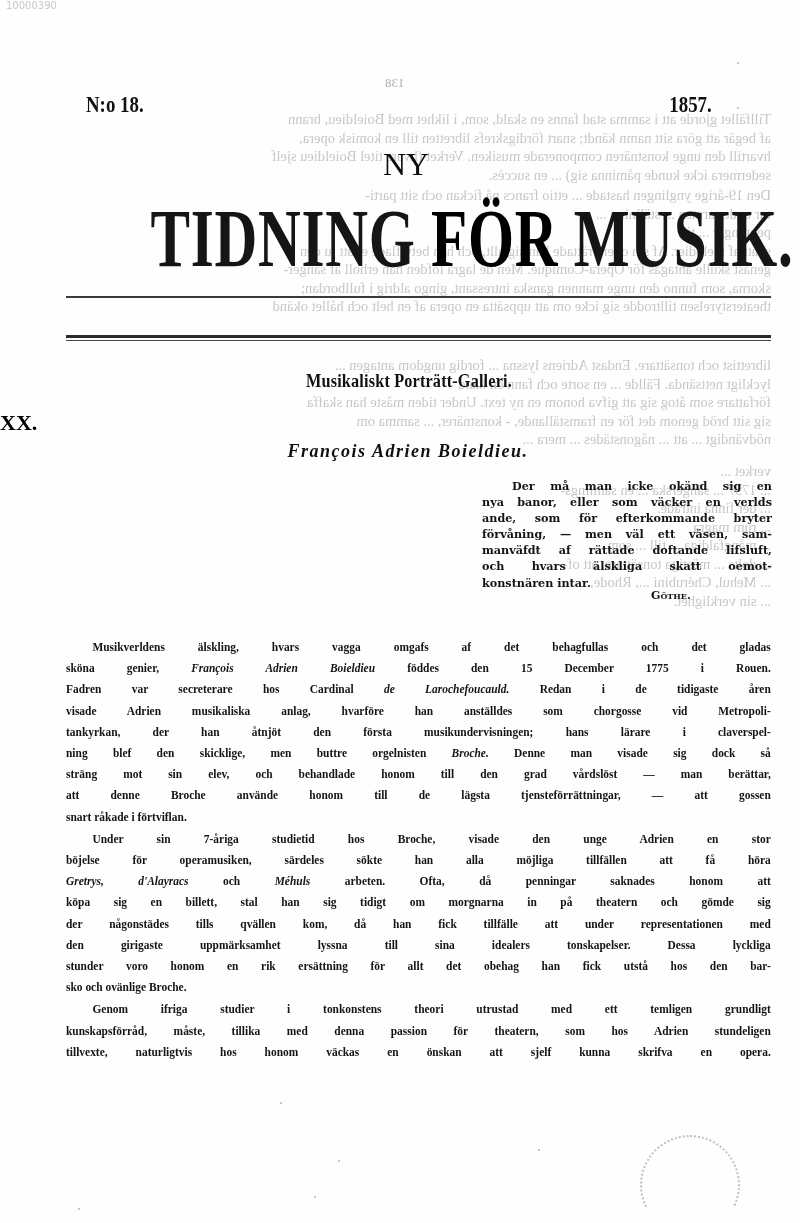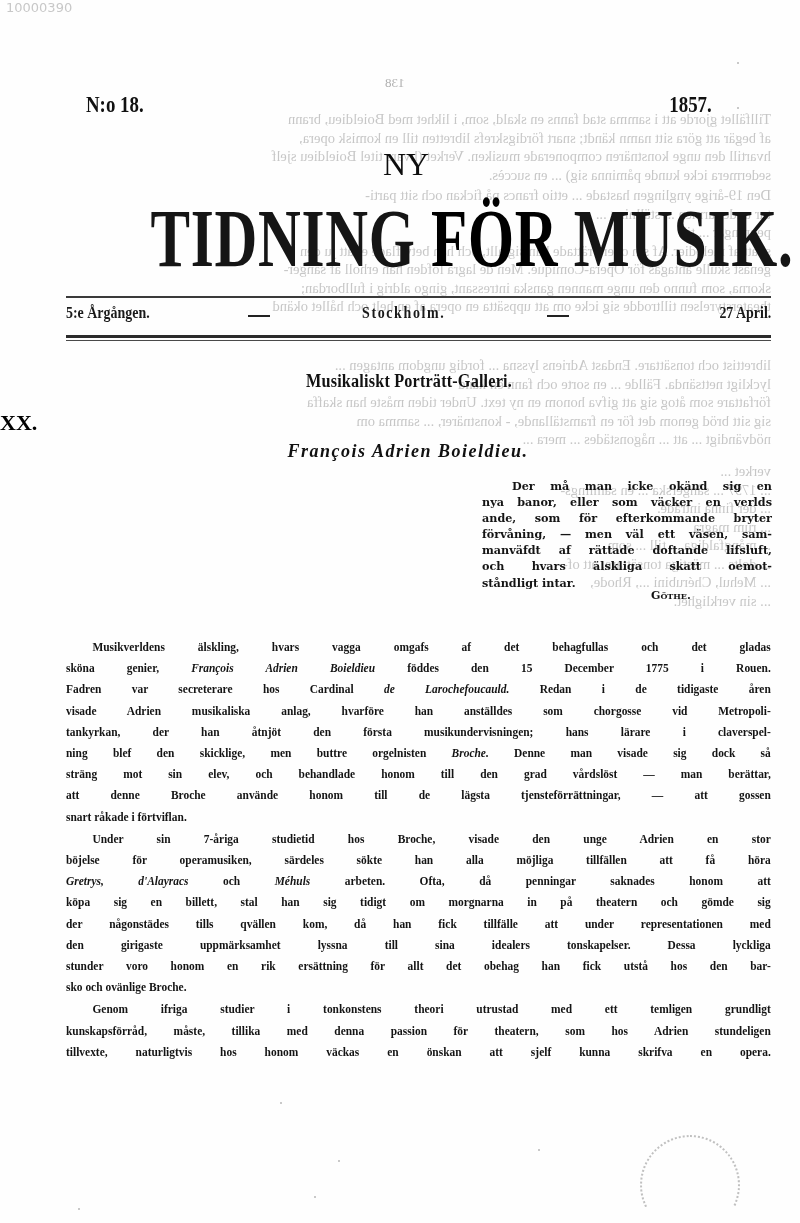--- a/index.html
+++ b/index.html
@@ -11,21 +11,21 @@
     body {
       position: relative;
       font-family: "Liberation Serif", "DejaVu Serif", serif;
       color: #1a1a1a;
     }
     .page { position: absolute; inset: 0; background: #fefefe; }
 
     .scan-id {
       position: absolute; left: 6px; top: 0px;
       font-family: "DejaVu Sans", sans-serif;
-      font-size: 13px; color: #c8c8c8;
+      font-size: 10px; color: #c8c8c8;
     }
 
     
     .bleed {
       position: absolute;
       left: 66px; width: 705px;
       font-family: "Liberation Serif", serif;
       font-size: 14.5px;
       line-height: 18.5px;
       color: #9a9a9a;
@@ -212,41 +212,34 @@
     <div>... sin verklighet.</div>
   </div>
 
   <div class="issue-no">N:o 18.</div>
   <div class="issue-year">1857.</div>
 
   <div class="masthead-ny">NY</div>
   <div class="masthead-title"><span>TIDNING </span><span class="for">FÖR</span><span> MUSIK.</span></div>
 
   <div class="rule-top"></div>
-  <div class="sub-header">
-    <span class="sub-volume">5:e Årgången.</span>
-    <div class="dash-mark" style="left:182px;"></div>
-    <span class="sub-city">Stockholm.</span>
-    <div class="dash-mark" style="left:481px;"></div>
-    <span class="sub-date">27 April.</span>
-  </div>
   <div class="rule-bottom"></div>
 
   <div class="section-title">Musikaliskt Porträtt-Galleri.</div>
   <div class="section-number">XX.</div>
   <div class="subject-name">François Adrien Boieldieu.</div>
 
   <div class="epigraph">
     <span class="line first">Der må man icke okänd sig en</span>
     <span class="line">nya banor, eller som väcker en verlds</span>
     <span class="line">ande, som för efterkommande bryter</span>
     <span class="line">förvåning, — men väl ett väsen, sam-</span>
     <span class="line">manväfdt af rättade doftande lifsluft,</span>
     <span class="line">och hvars älskliga skatt oemot-</span>
-    <span class="line last">ståndligt intar.</span>
+    <span class="line last">konstnären intar.</span>
   </div>
   <div class="epigraph-author">Göthe.</div>
 
   <div class="body-text">
     <span class="line indent">Musikverldens älskling, hvars vagga omgafs af det behagfullas och det gladas</span>
     <span class="line">sköna genier, <span class="it">François Adrien Boieldieu</span> föddes den 15 December 1775 i Rouen.</span>
     <span class="line">Fadren var secreterare hos Cardinal <span class="it">de Larochefoucauld.</span> Redan i de tidigaste åren</span>
     <span class="line">visade Adrien musikaliska anlag, hvarföre han anställdes som chorgosse vid Metropoli-</span>
     <span class="line">tankyrkan, der han åtnjöt den första musikundervisningen; hans lärare i claverspel-</span>
     <span class="line">ning blef den skicklige, men buttre orgelnisten <span class="it">Broche.</span> Denne man visade sig dock så</span>

